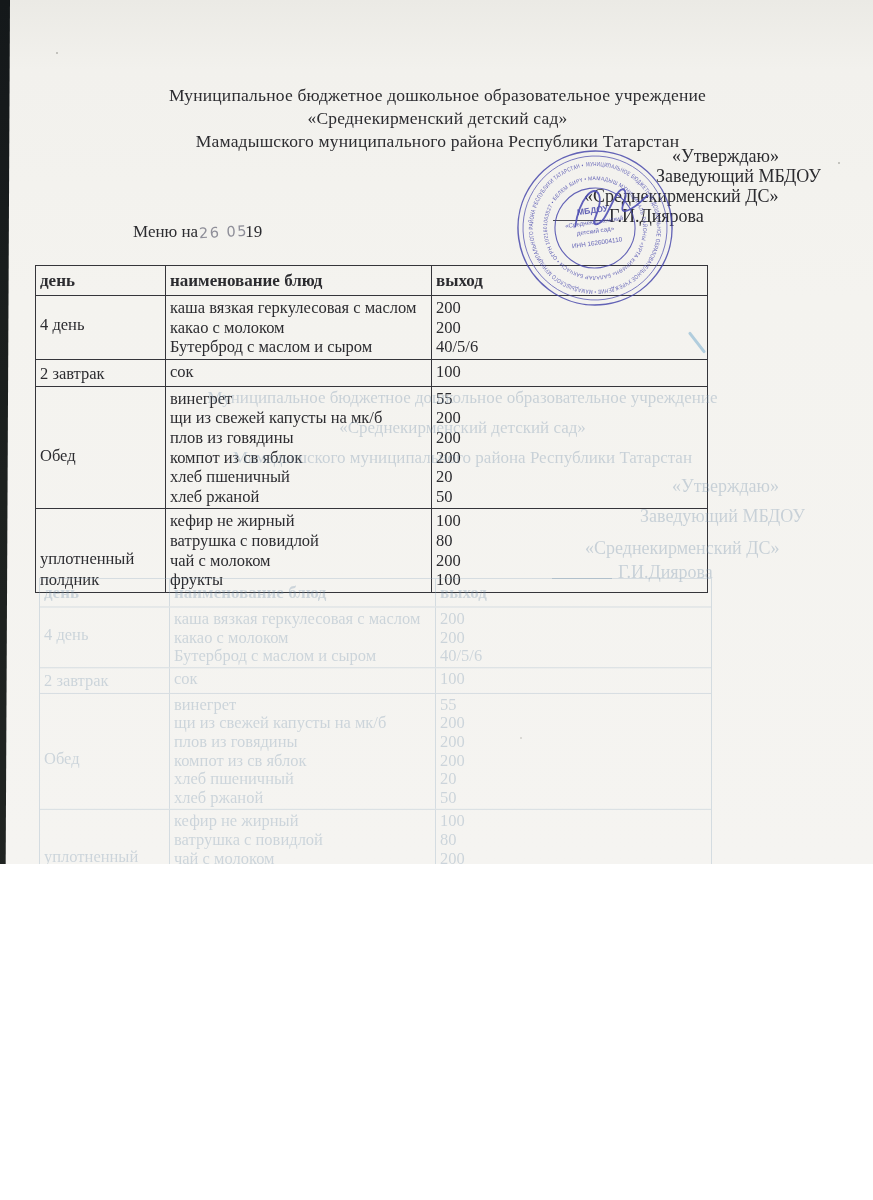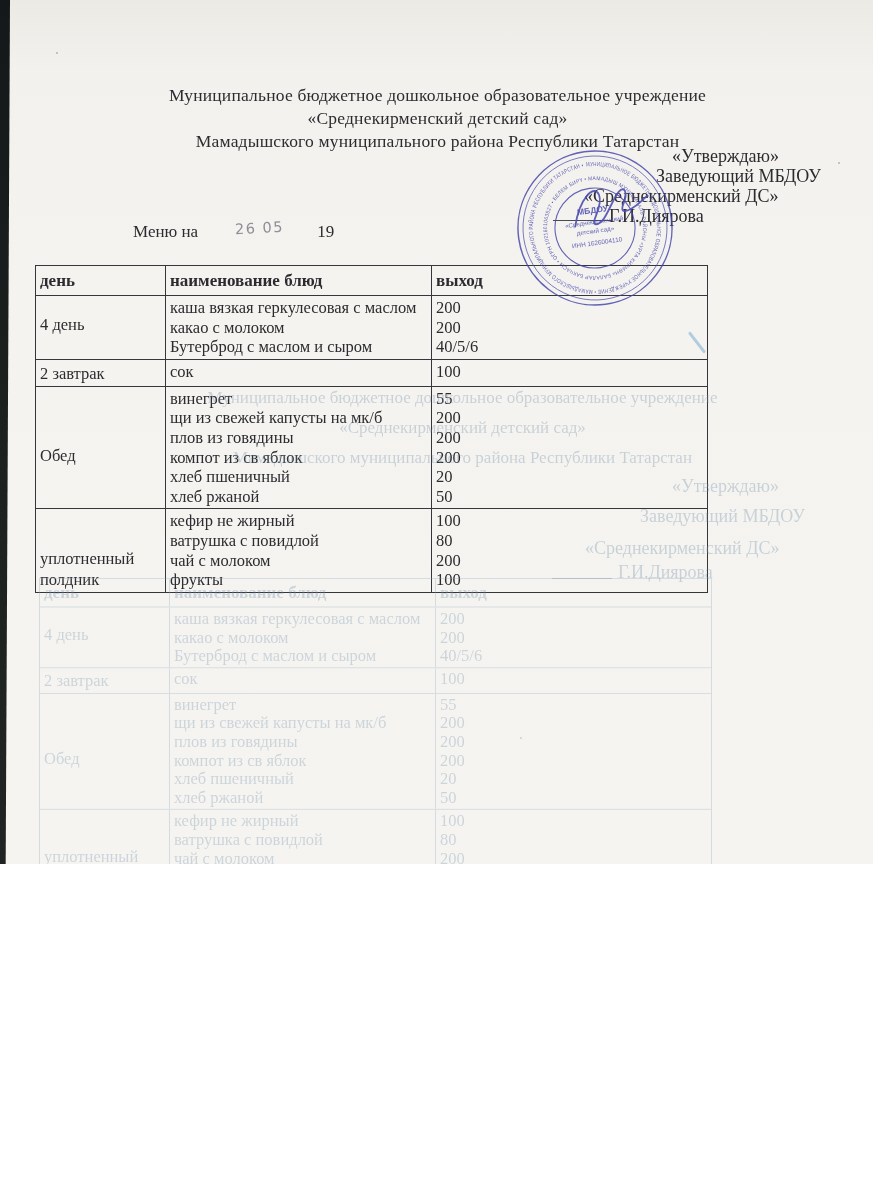--- a/index.html
+++ b/index.html
@@ -19,21 +19,21 @@
   #letterhead{position:absolute;left:35px;top:84px;width:805px;text-align:center;
     font-size:17.5px;line-height:23px;letter-spacing:.2px;}
   #approval{position:absolute;left:560px;top:146px;width:300px;font-size:18px;line-height:20px;white-space:nowrap;}
   #approval .a1{margin-left:112px;}
   #approval .a2{margin-left:96px;}
   #approval .a3{margin-left:24px;}
   #approval .a4{margin-left:49px;}
   #sig-underline{position:absolute;left:553px;top:220px;width:58px;height:1.4px;background:#4a4a52;}
 
   
-  #menu-line{position:absolute;left:133px;top:222px;font-size:17px;display:flex;align-items:flex-start;gap:36px;}
+  #menu-line{position:absolute;left:133px;top:222px;font-size:17px;display:flex;align-items:flex-end;}
   #hand-date{font-family:"DejaVu Sans",sans-serif;font-size:14.5px;color:#8f8f99;
     letter-spacing:1.5px;transform:rotate(-3deg);margin:0 -3px 0 1px;position:relative;top:-2px;}
 
   
   #stamp{position:absolute;left:513px;top:146px;z-index:30;opacity:.82;transform:rotate(-8deg);}
   #signature{position:absolute;left:566px;top:178px;z-index:31;opacity:.9;transform:rotate(-4deg);}
   #pen-mark{position:absolute;left:684px;top:341px;width:26px;height:3px;background:#a5c6d9;
     transform:rotate(52deg);border-radius:2px;opacity:.85;z-index:5;}
 
   

